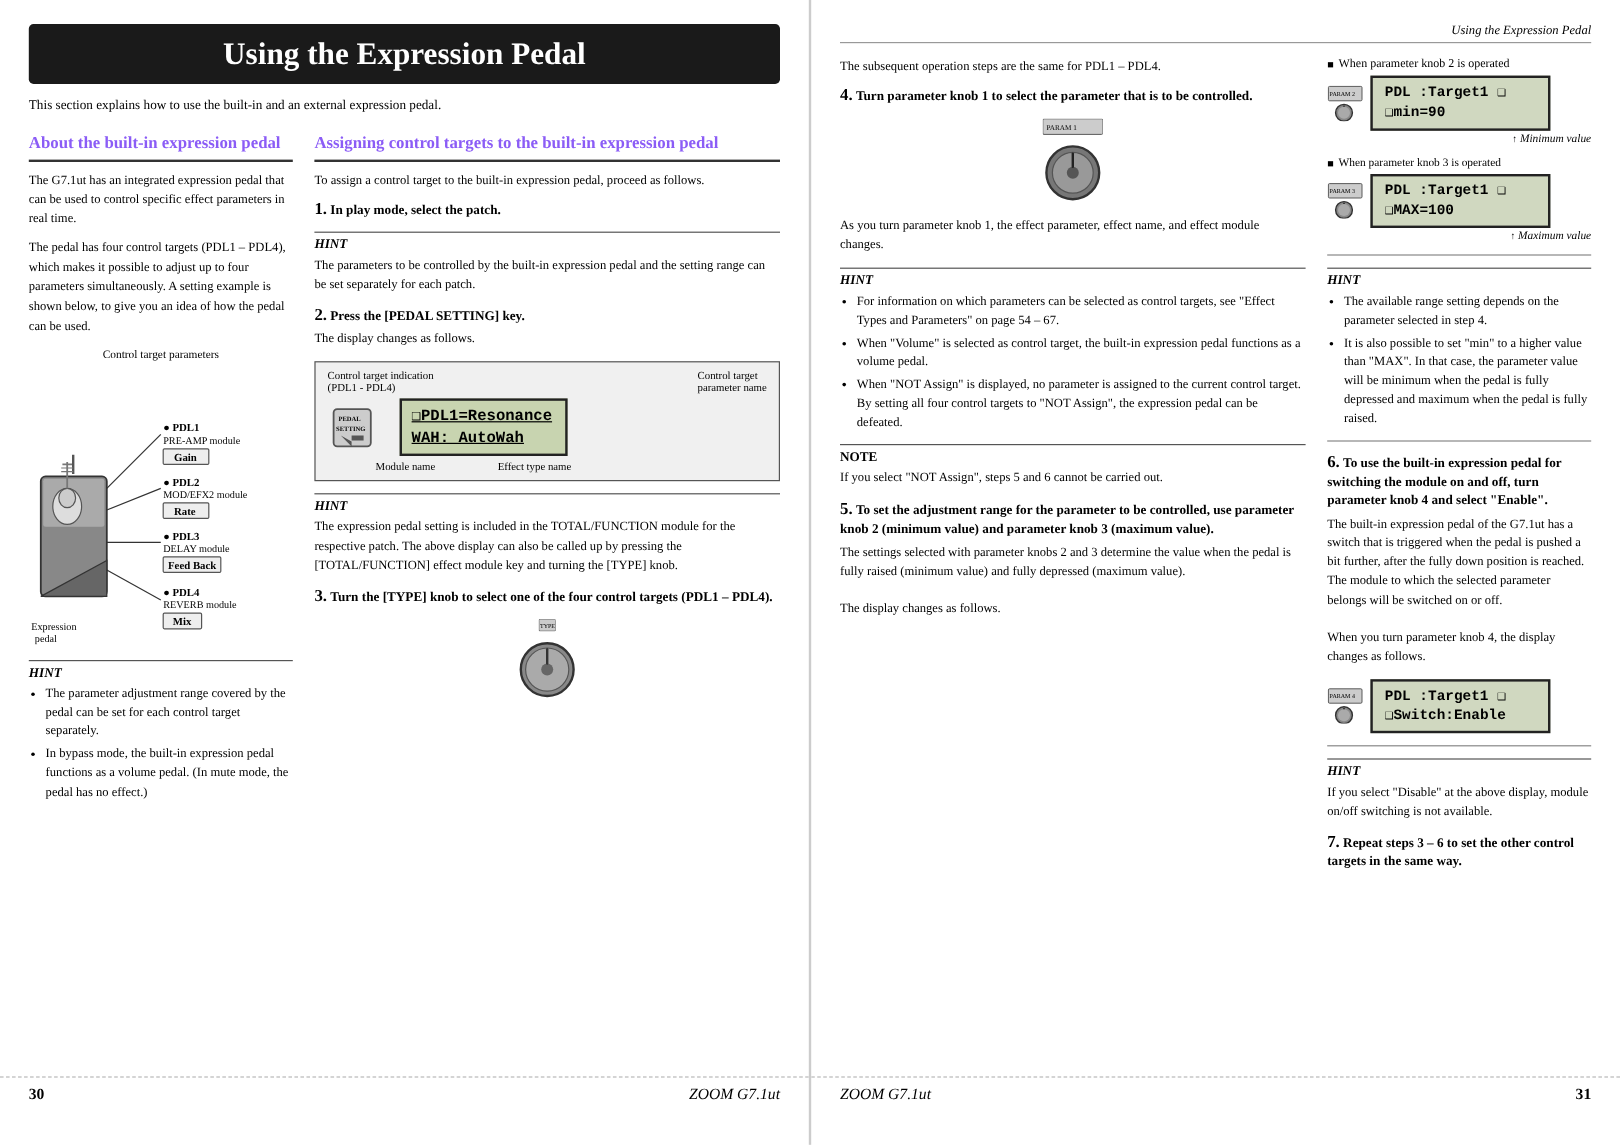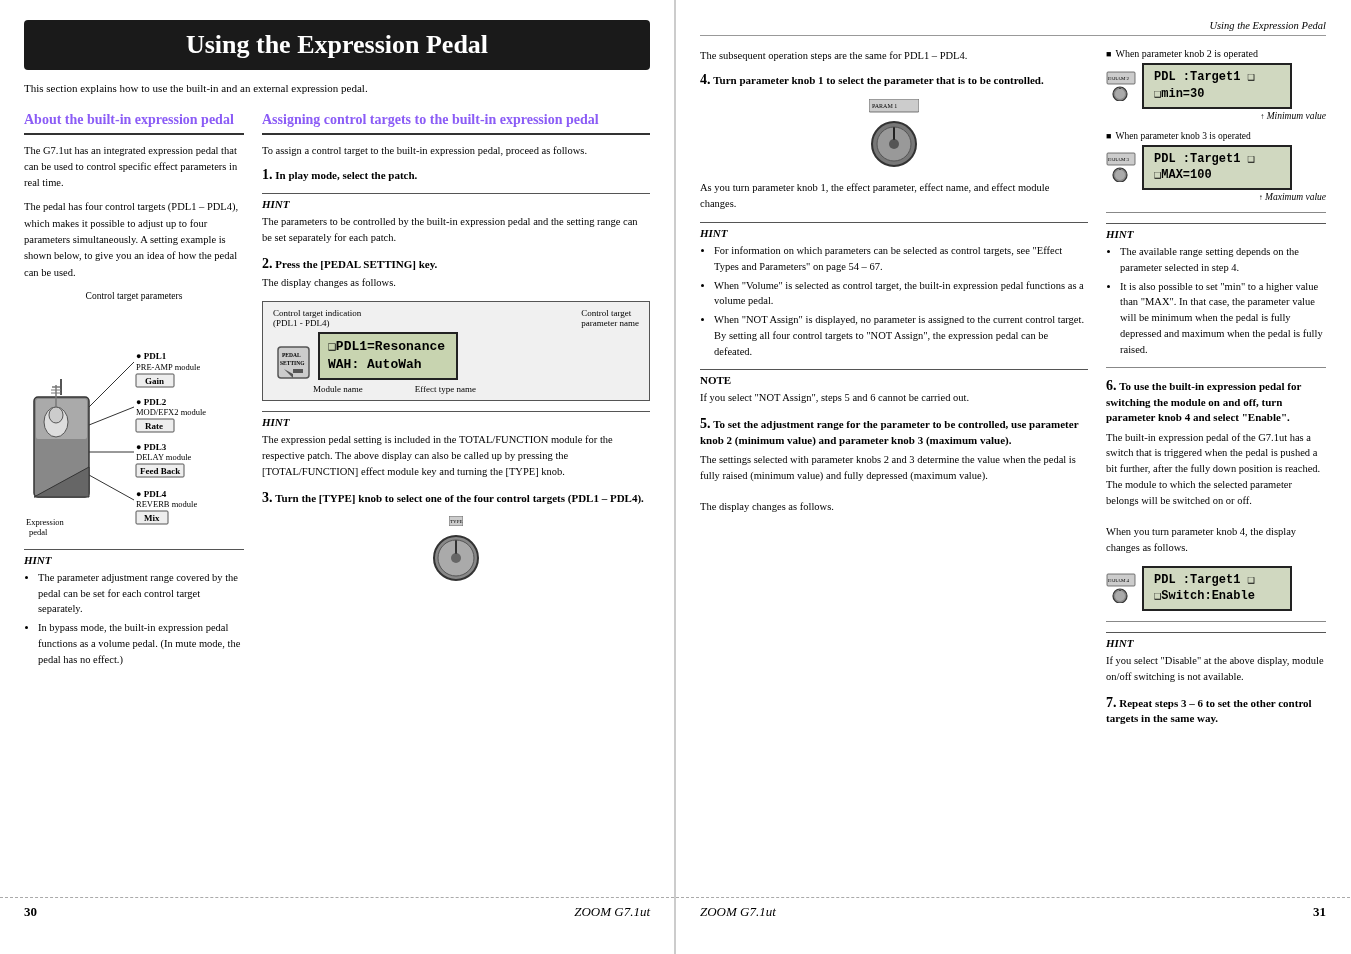--- a/index.html
+++ b/index.html
@@ -191,22 +191,23 @@
       font-size: 10px;
     }
     .display-diagram-labels {
       display: flex;
       justify-content: space-between;
       font-size: 9px;
       margin-bottom: 4px;
     }
     .display-screen-row {
       display: flex;
-      align-items: flex-end;
-      gap: 5px;
+      align-items: center;
+      gap: 20px;
+      text-decoration: underline;
     }
     .display-screen {
       border: 2px solid #222;
       background: #c8d4b0;
       font-family: 'Courier New', monospace;
       font-size: 13px;
       font-weight: bold;
       padding: 4px 8px;
       line-height: 1.4;
       min-width: 140px;
@@ -442,21 +443,21 @@
 
           <svg width="30" height="30">
             <rect x="1" y="1" width="28" height="12" rx="1" fill="#ccc" stroke="#555" stroke-width="0.8"></rect>
             <text x="2" y="9" font-size="5" fill="#000">PARAM 2</text>
             <circle cx="14" cy="23" r="7" fill="#888" stroke="#333" stroke-width="1.2"></circle>
             <circle cx="14" cy="23" r="5" fill="#aaa"></circle>
             <line x1="14" y1="18" x2="14" y2="17" stroke="#333" stroke-width="1.5"></line>
           </svg>
           <div class="screen-box">
             <div>PDL  :Target1 ❑</div>
-            <div>❑min=30</div>
+            <div>❑min=90</div>
           </div>
         </div>
         <div style="text-align:right;font-size:9.5px;margin-top:2px;font-style:italic;">
           <span style="font-size:8px;">↑</span>
           <span>Minimum value</span>
         </div>
       </div>
 
       <div style="margin-bottom:10px;">
         <div style="display:flex;align-items:center;gap:4px;margin-bottom:4px;">

